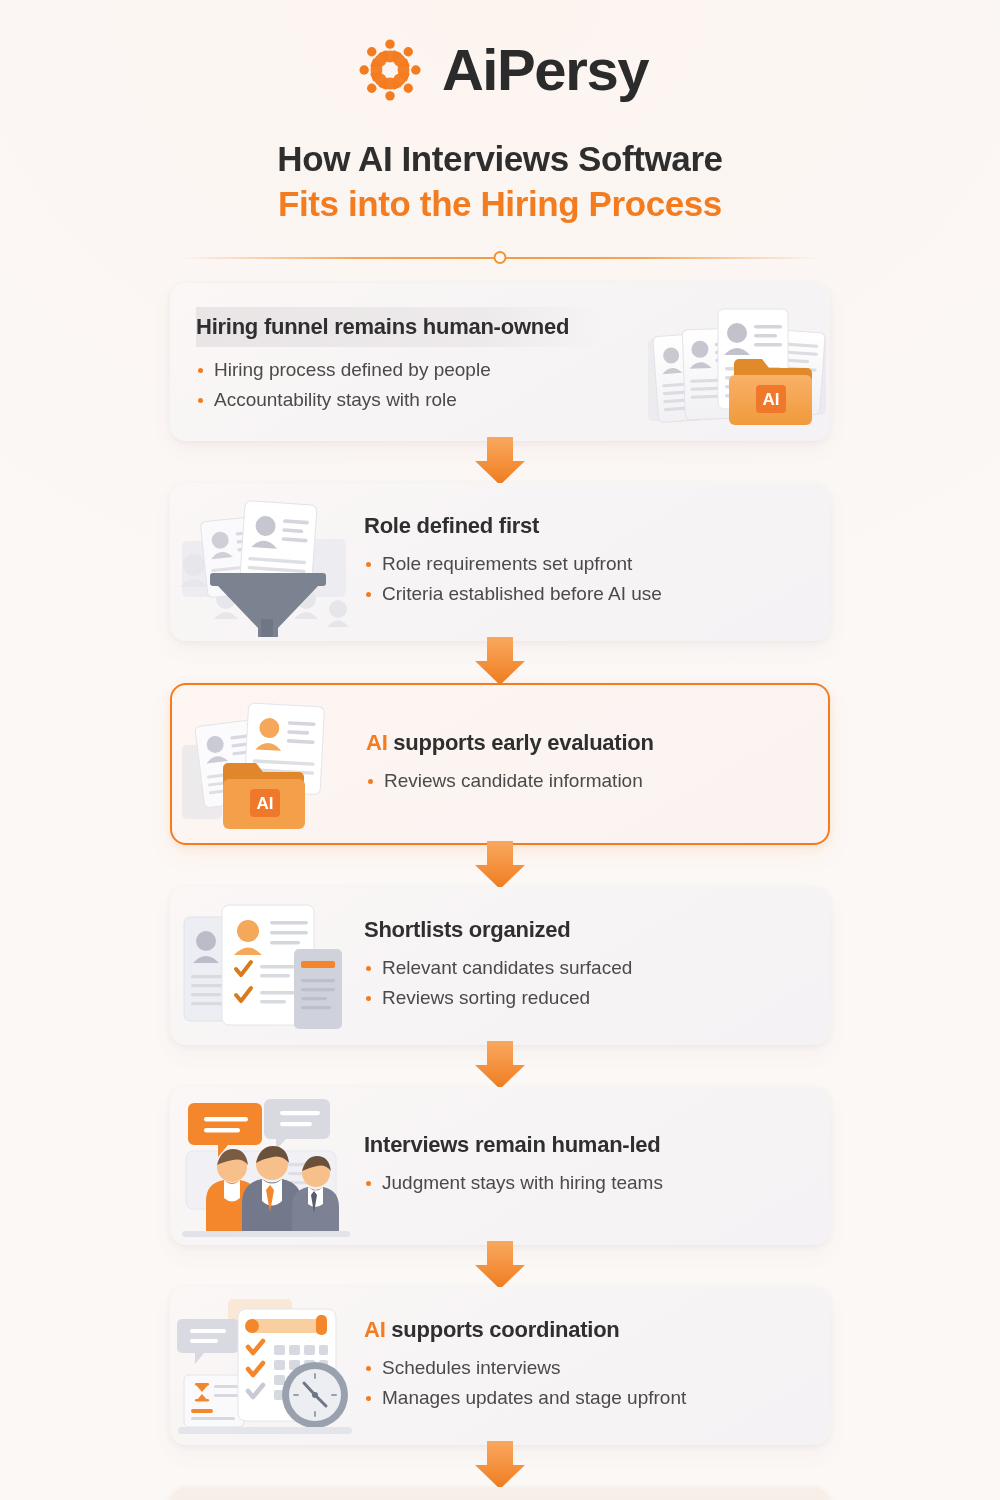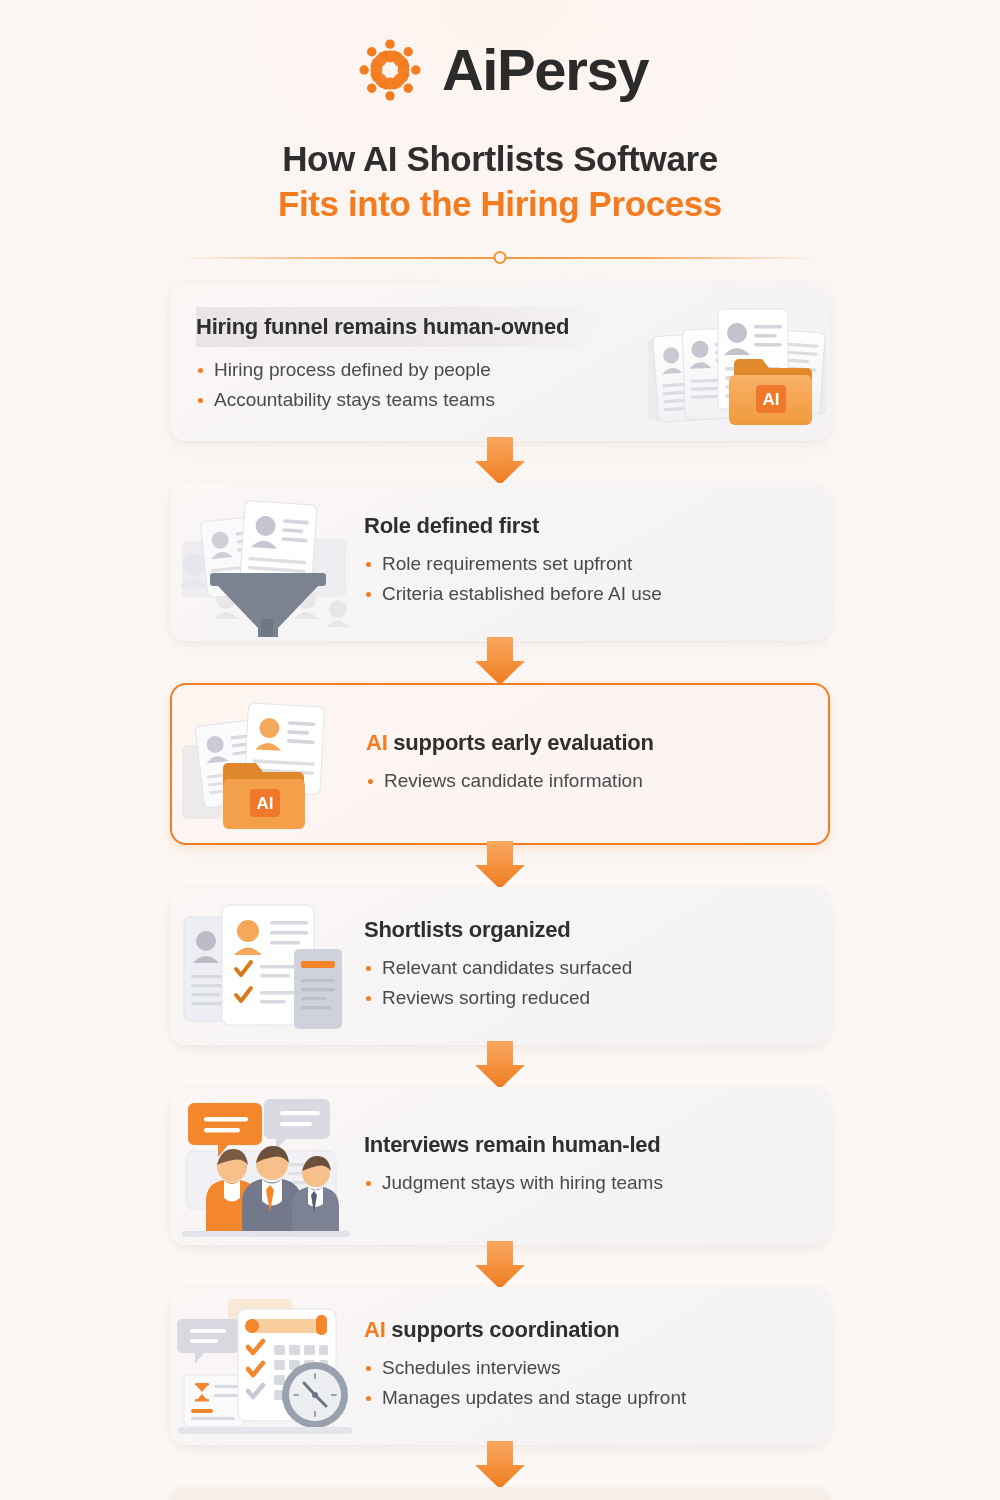--- a/index.html
+++ b/index.html
@@ -227,21 +227,21 @@
             <circle cx="50" cy="16" r="6.2"></circle>
             <path d="M35 28 q15 -7 30 0 q-6 12 -15 12 q-9 0 -15 -12 z" opacity="0.97"></path>
           </g>
         </g>
       </svg>
     </span>
     <span class="logo-word">AiPersy</span>
   </div>
 
   <div class="title-block">
-    <div class="title-line1">How AI Shortlists Software</div>
+    <div class="title-line1">How AI Interviews Software</div>
     <div class="title-line2">Fits into the Hiring Process</div>
   </div>
 
   <div class="divider">
     <div class="line"></div>
     <div class="knob"></div>
   </div>
 </div>
 
 <div class="flow">
@@ -335,21 +335,21 @@
             <text x="131" y="118" font-family="Liberation Sans, sans-serif" font-size="17" font-weight="700" fill="#ffffff" text-anchor="middle">AI</text>
           </g>
         </svg>
       </div>
       <div class="body">
         <div class="title-pill">
           <span class="card-title" style="margin:0;display:inline">Hiring funnel remains human-owned</span>
         </div>
         <ul class="bullets">
           <li>Hiring process defined by people</li>
-          <li>Accountability stays teams teams</li>
+          <li>Accountability stays with role</li>
         </ul>
       </div>
     </div>
   </div>
 
   <div class="arrow">
     <svg viewBox="0 0 66 50">
       <defs>
           <linearGradient id="ar" x1="0" y1="0" x2="0" y2="1">
         <stop offset="0" stop-color="#F9A860"></stop>

